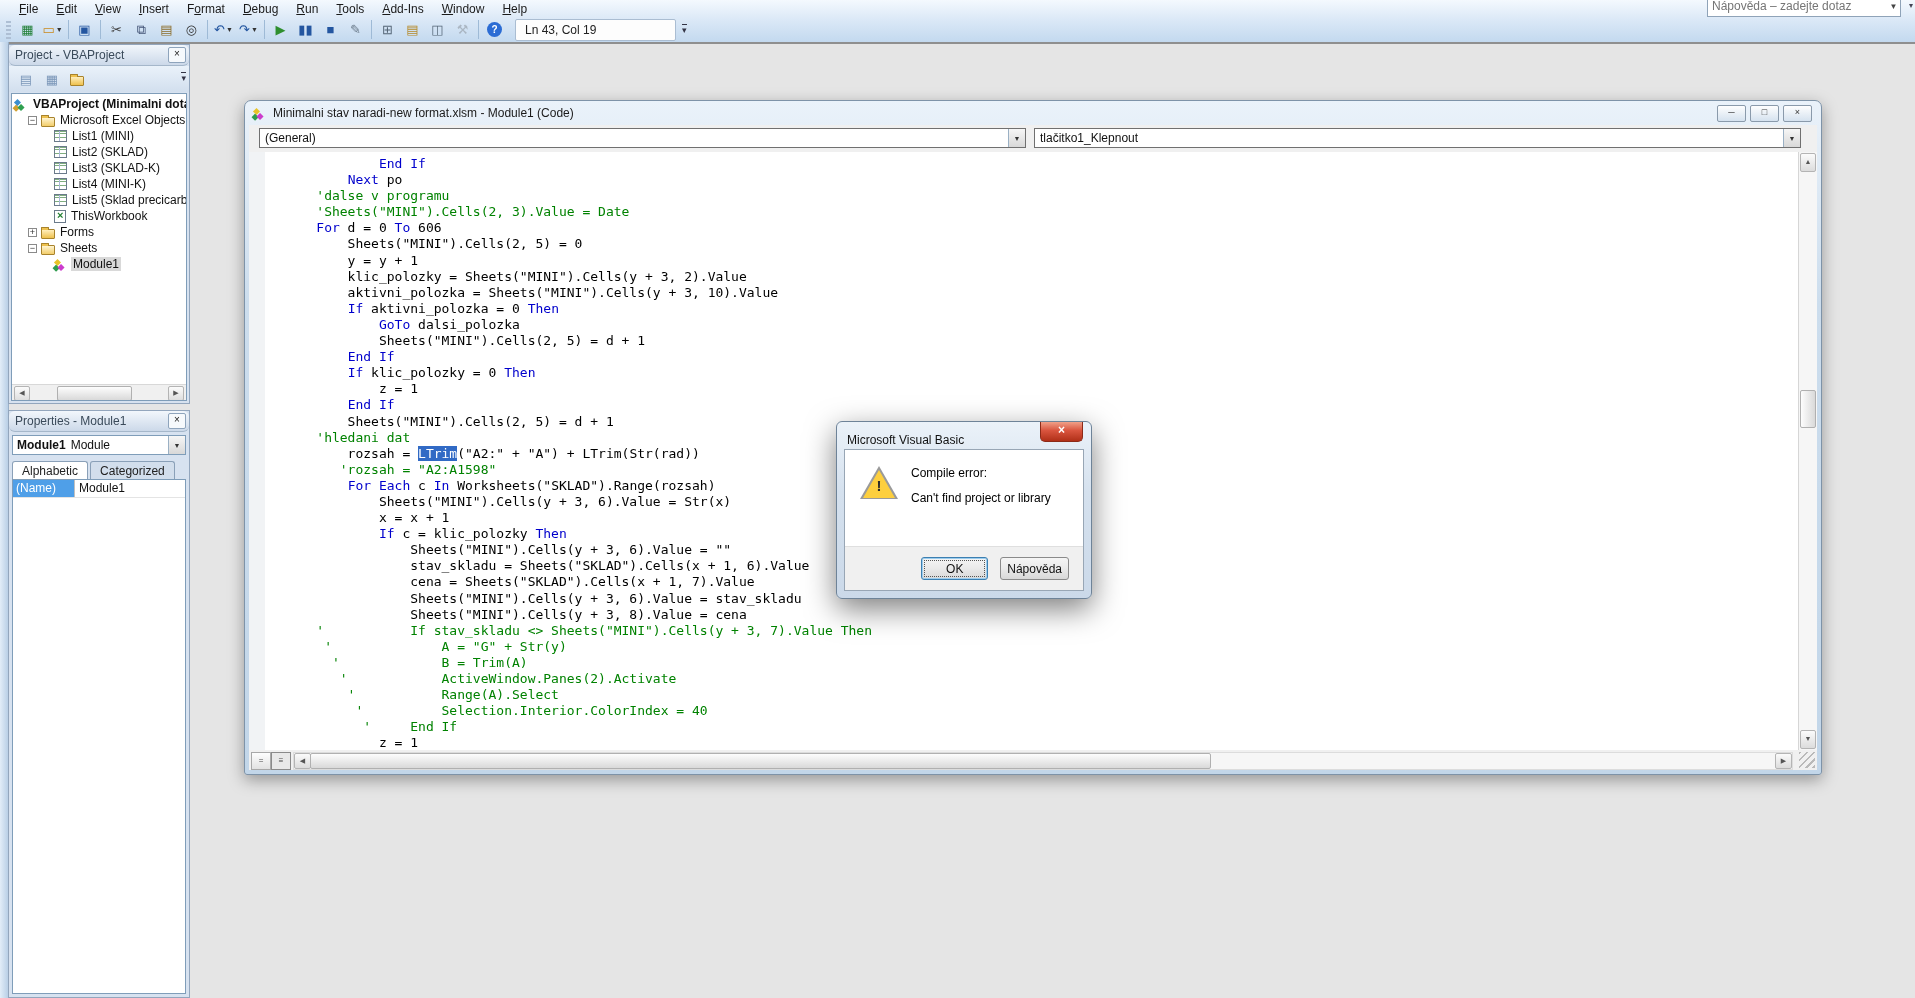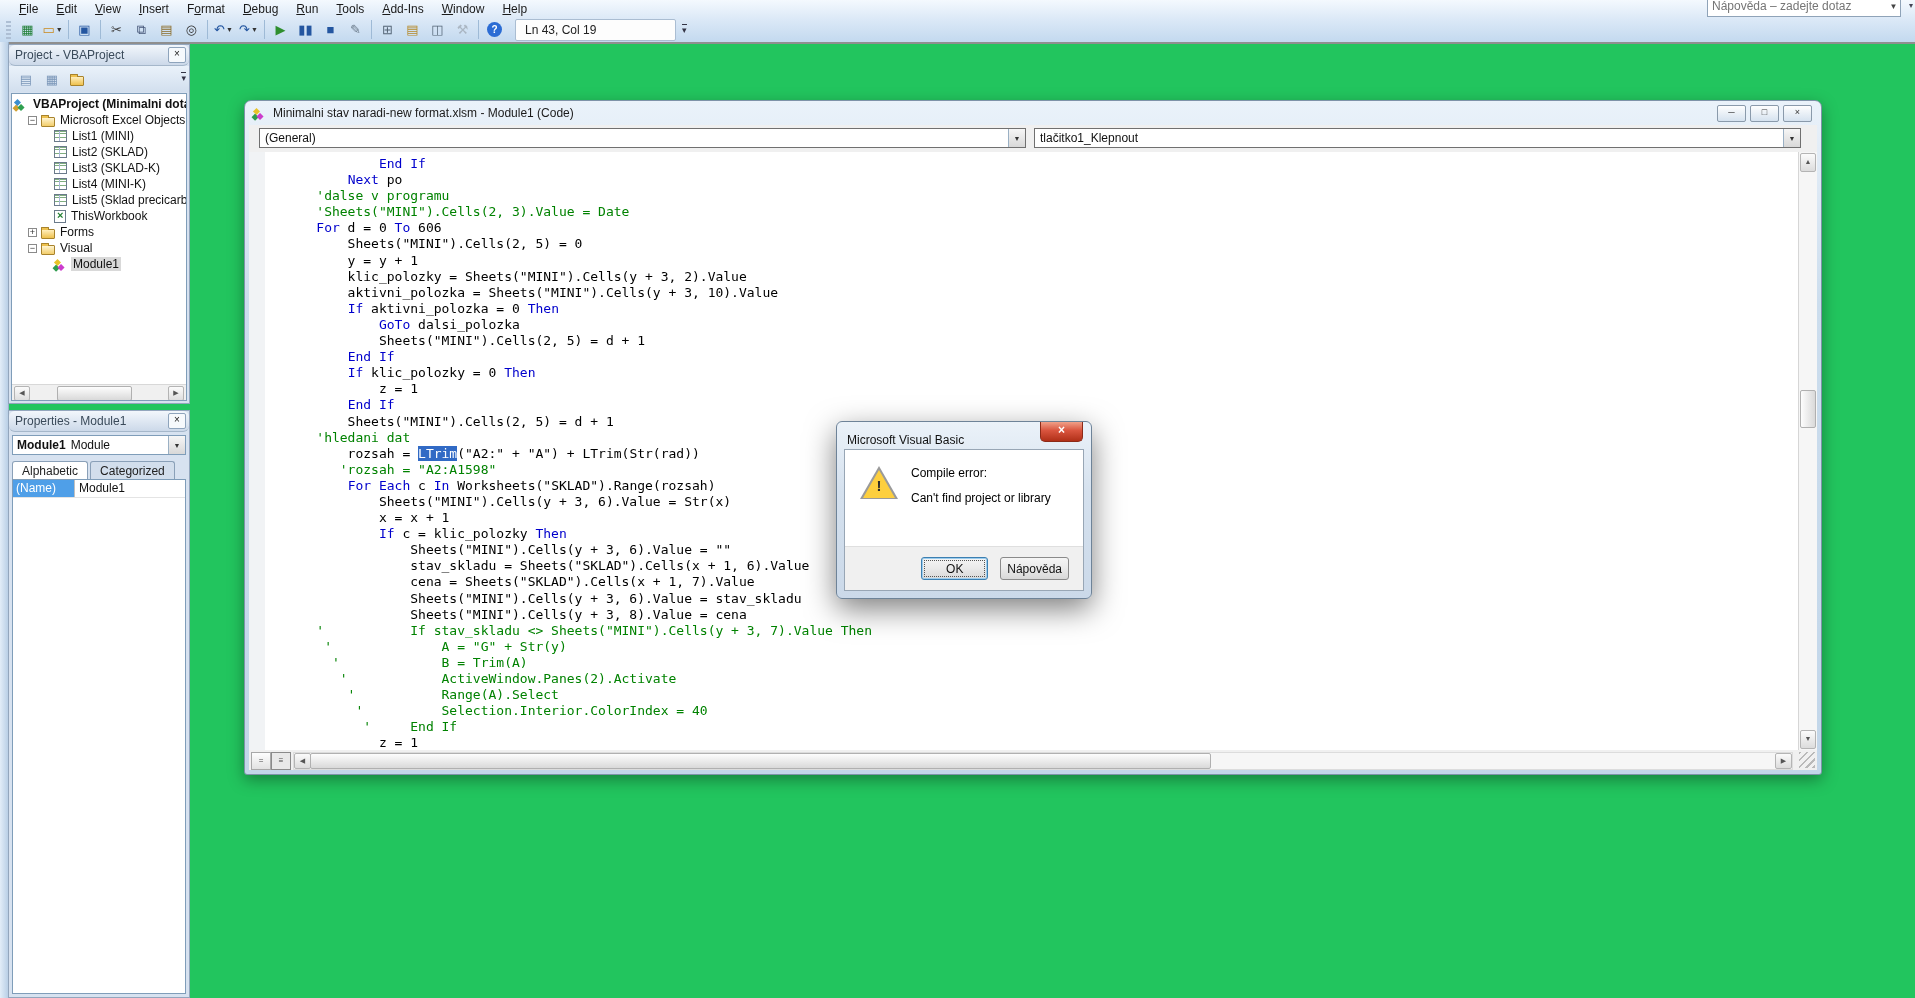--- a/index.html
+++ b/index.html
@@ -1,16 +1,16 @@
 <!DOCTYPE html>
 <html><head>
 <meta charset="utf-8">
 <style>
   html,body{margin:0;padding:0;background:#7a7a7a;}
-  .app{position:relative;width:1915px;height:998px;background:#22c55e;overflow:hidden;
+  .app{position:relative;width:1915px;height:998px;background:#e5e5e5;overflow:hidden;
        font-family:"Liberation Sans",sans-serif;color:#111;-webkit-font-smoothing:antialiased;}
 
   
   .top-chrome{position:absolute;left:0;top:0;width:1915px;height:42px;
       background:linear-gradient(#f4f9fe,#dcE9f7 45%,#c3d9ef);border-bottom:2px solid #8f8f8f;}
   .menubar{position:absolute;left:10px;top:0;height:17px;display:flex;align-items:center;}
   .menu-item{padding:1px 9px;font-size:12px;color:#1a1a1a;white-space:nowrap;cursor:default;}
   .accel{text-decoration:underline;}
   .help-search{position:absolute;right:14px;top:-5px;width:192px;height:20px;background:#fff;
       border:1px solid #8fa3b8;display:flex;align-items:center;}
@@ -315,21 +315,21 @@
             <span class="tree-label">ThisWorkbook</span>
           </div>
           <div class="tree-row" style="padding-left: 16px;">
             <span class="twisty">+</span>
             <span class="ic ic-folder"></span>
             <span class="tree-label">Forms</span>
           </div>
           <div class="tree-row" style="padding-left: 16px;">
             <span class="twisty">−</span>
             <span class="ic ic-folder-open"></span>
-            <span class="tree-label">Visual</span>
+            <span class="tree-label">Sheets</span>
           </div>
           <div class="tree-row selected" style="padding-left: 42px;">
             <span class="ic ic-module"></span>
             <span class="tree-label">Module1</span>
           </div>
         </div>
       <div class="mini-hscroll">
         <div class="arr left">◀</div>
         <div class="thumb"></div>
         <div class="arr right">▶</div>

